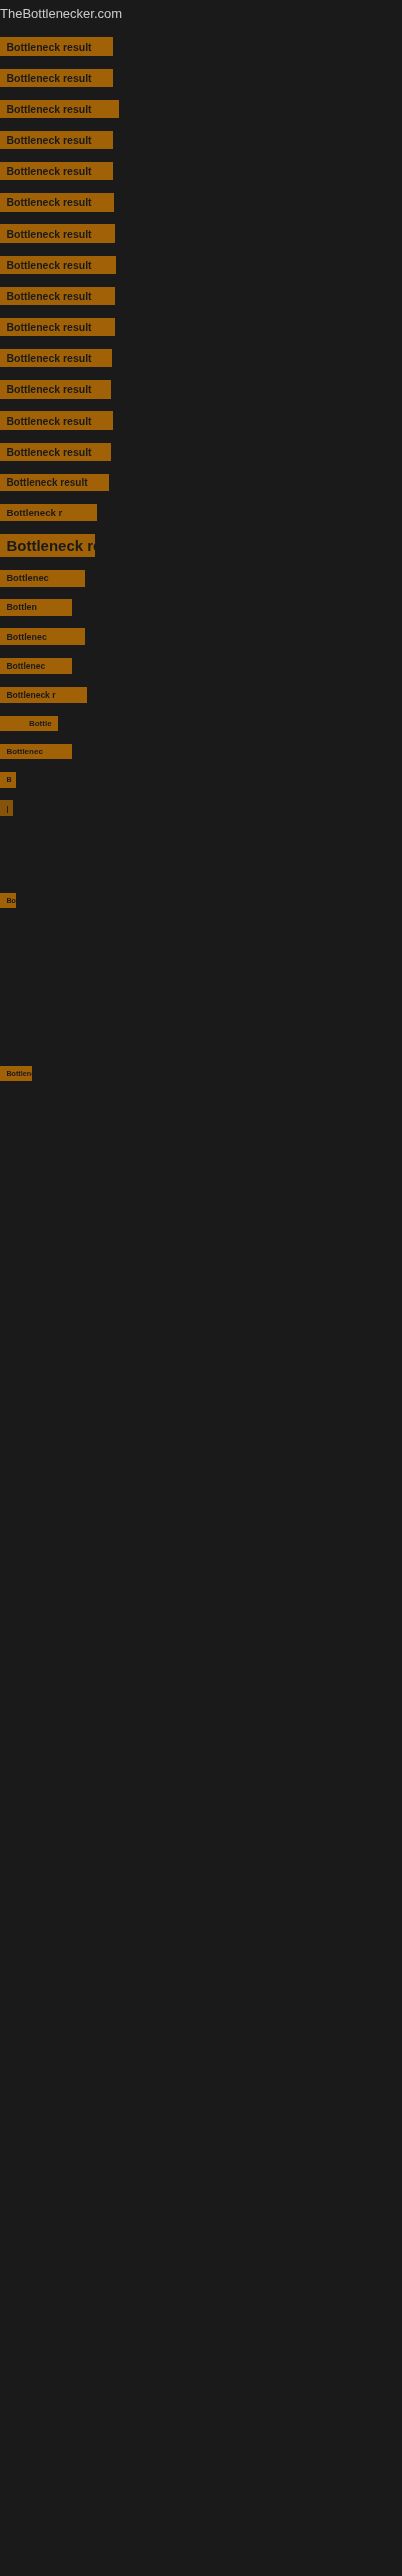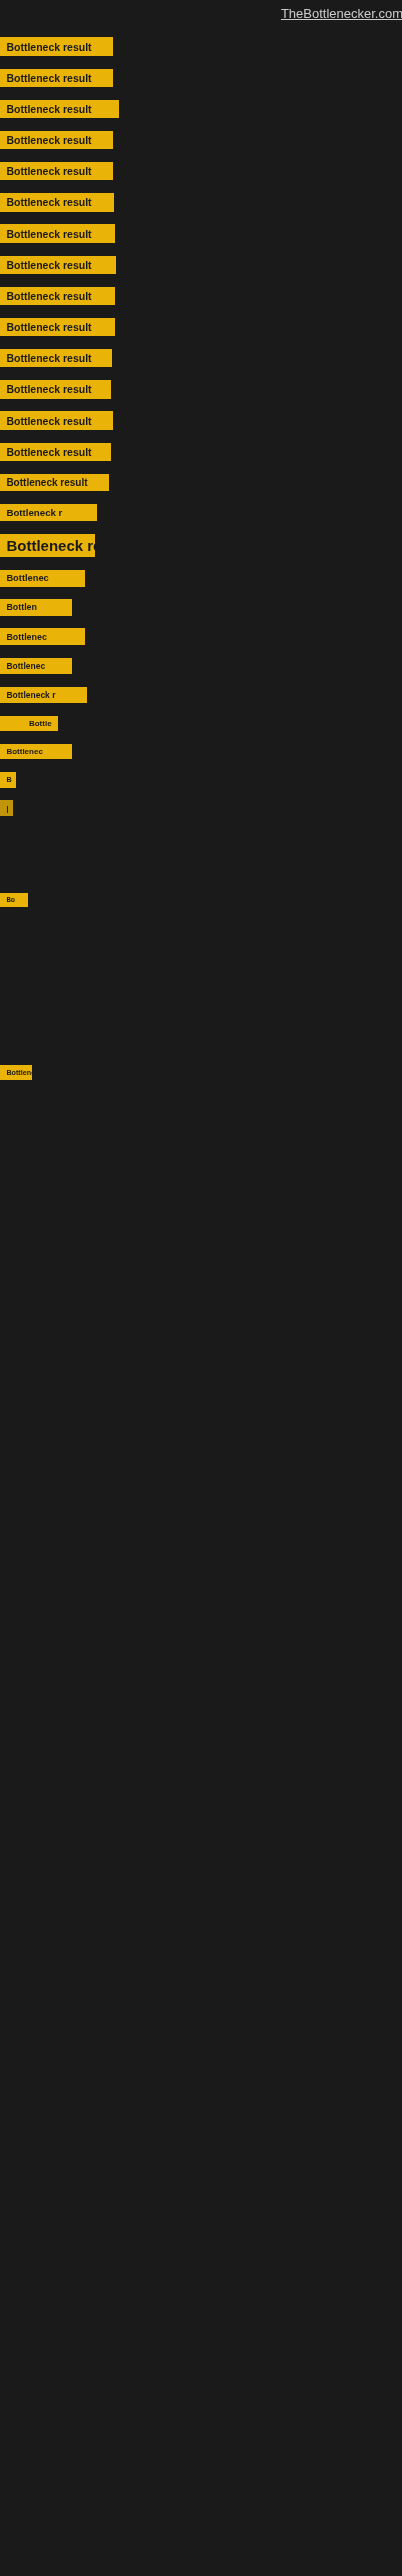--- a/index.html
+++ b/index.html
@@ -10,37 +10,36 @@
 
     body {
       width: 403px;
       min-height: 2576px;
       background-color: #1a1a1a;
       font-family: Arial, sans-serif;
       position: relative;
     }
 
     .site-title {
-      text-align: right;
+      text-align: left;
       color: #cccccc;
       font-size: 13px;
       padding: 6.4px 0 9.7px 0;
       font-weight: normal;
-      text-decoration: underline;
     }
 
     .bottleneck-item {
       margin-bottom: 0;
       padding: 6.4px 0 6.4px 0;
       display: flex;
       align-items: center;
     }
 
     .bottleneck-badge {
-      background-color: #eab308;
+      background-color: #a16207;
       color: #1a1a1a;
       font-size: 10.5px;
       font-weight: bold;
       padding: 3.2px 6.4px;
       display: inline-block;
       white-space: nowrap;
       overflow: hidden;
     }
 
     
@@ -69,21 +68,21 @@
     .item-22 .bottleneck-badge { width: 58px; font-size: 8px; text-align: right; }
     .item-23 .bottleneck-badge { width: 72px; font-size: 8px; }
     .item-24 .bottleneck-badge { width: 16px; font-size: 7.2px; }
     .item-25 .bottleneck-badge { width: 8px; font-size: 7.2px; opacity: 0.8; }
 
     
     .spacer-large {
       height: 64px;
     }
 
-    .item-27 .bottleneck-badge { width: 28px; font-size: 7.2px; font-family: Liberation Mono, monospace; }
+    .item-27 .bottleneck-badge { width: 16px; font-size: 7.2px; }
 
     .spacer-extra {
       height: 145px;
     }
 
     .item-29 .bottleneck-badge { width: 32px; font-size: 7.2px; }
 
     .spacer-final {
       height: 161px;
     }

